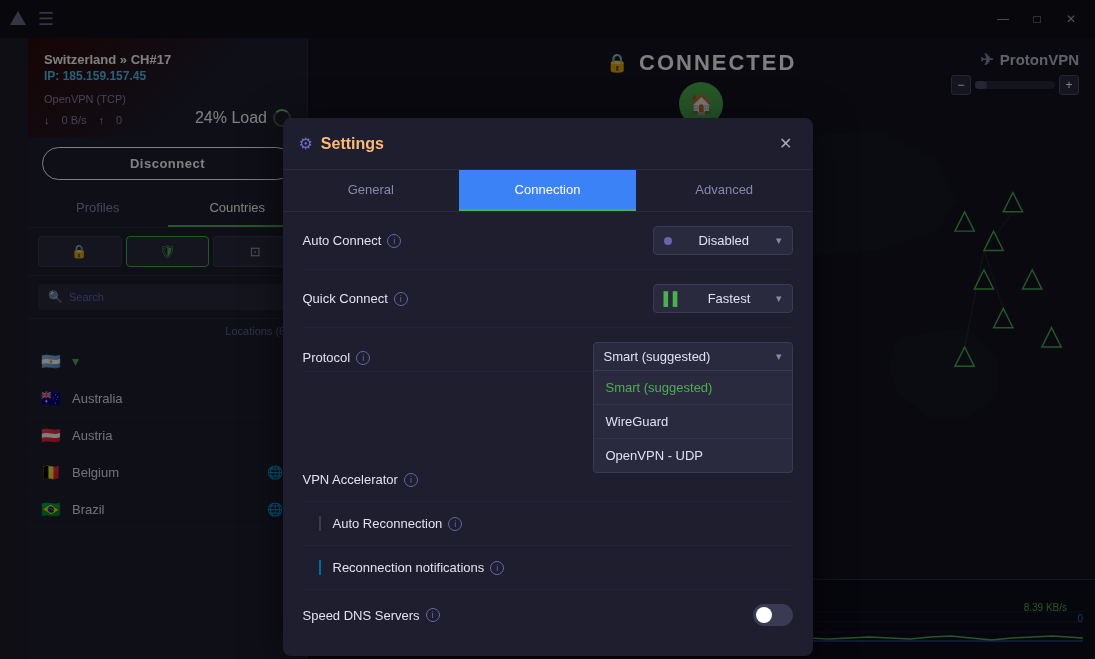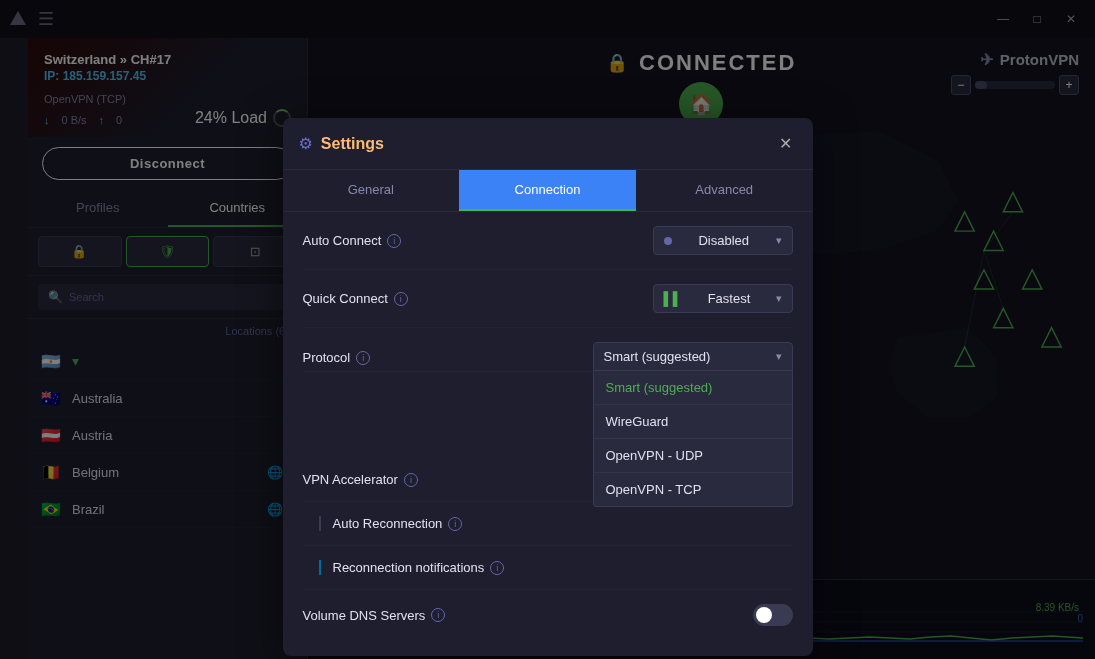--- a/index.html
+++ b/index.html
@@ -816,21 +816,21 @@
           <svg width="100%" height="40" viewBox="0 0 750 40" preserveAspectRatio="none">
 
             <line x1="0" y1="10" x2="750" y2="10" stroke="#2a2a3e" stroke-width="0.5"></line>
             <line x1="0" y1="20" x2="750" y2="20" stroke="#2a2a3e" stroke-width="0.5"></line>
             <line x1="0" y1="30" x2="750" y2="30" stroke="#2a2a3e" stroke-width="0.5"></line>
 
             <polyline points="0,38 50,36 100,35 150,34 200,35 250,36 300,37 350,35 380,20 400,5 420,15 440,30 460,35 480,36 500,37 520,36 540,35 560,36 580,37 600,35 620,34 640,36 660,38 680,36 700,35 720,34 750,36" fill="none" stroke="#4caf50" stroke-width="1.5"></polyline>
 
             <polyline points="0,39 100,39 200,39 300,39 400,39 500,39 600,39 700,39 750,39" fill="none" stroke="#3366cc" stroke-width="1"></polyline>
           </svg>
-          <span class="graph-label-right" style="color:#4caf50;font-size:10px;position:absolute;right:4px;top:0;">8.39 KB/s</span>
+          <span class="graph-label-right" style="color:#4caf50;font-size:10px;position:absolute;right:16px;top:0;">8.39 KB/s</span>
           <span style="position:absolute;right:0;bottom:16px;font-size:10px;color:#3366cc;">0</span>
           <span style="position:absolute;bottom:0;left:50%;transform:translateX(-50%);font-size:10px;color:#444466;">60 Seconds</span>
         </div>
       </div>
 
     </div>
   </div>
 
   <div class="modal-overlay">
     <div class="settings-dialog">
@@ -882,21 +882,20 @@
           </div>
           <div class="protocol-dropdown">
             <div class="protocol-dropdown-btn">
               <span>Smart (suggested)</span>
               <span class="dropdown-chevron">▾</span>
             </div>
             <div class="protocol-dropdown-menu">
               <div class="protocol-option selected">Smart (suggested)</div>
               <div class="protocol-option">WireGuard</div>
               <div class="protocol-option">OpenVPN - UDP</div>
-              <div class="protocol-option">OpenVPN - TCP</div>
             </div>
           </div>
         </div>
 
         <div class="setting-row" style="padding-top:100px;">
           <div class="setting-label">
             <span>VPN Accelerator</span>
             <span class="info-icon">i</span>
           </div>
         </div>
@@ -910,21 +909,21 @@
 
         <div class="setting-row">
           <div class="setting-label">
             <span style="margin-left:16px;border-left:2px solid #0369a1;padding-left:12px;">Reconnection notifications</span>
             <span class="info-icon">i</span>
           </div>
         </div>
 
         <div class="setting-row">
           <div class="setting-label">
-            <span>Volume DNS Servers</span>
+            <span>Speed DNS Servers</span>
             <span class="info-icon">i</span>
           </div>
           <div class="toggle off">
             <div class="toggle-knob"></div>
           </div>
         </div>
 
       </div>
     </div>
   </div>

